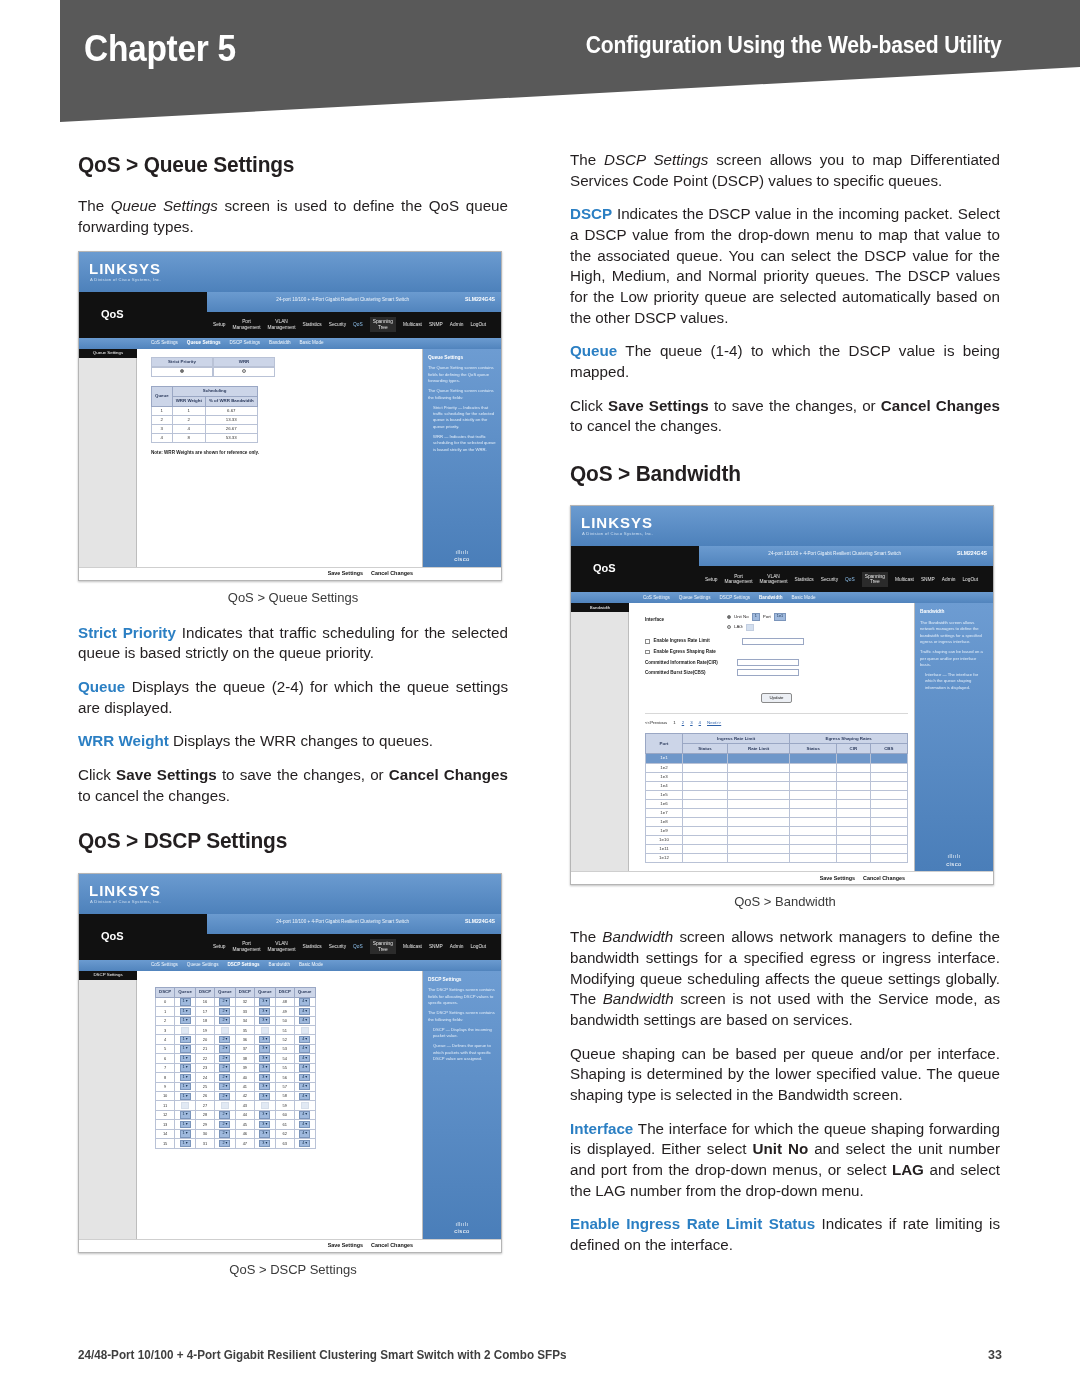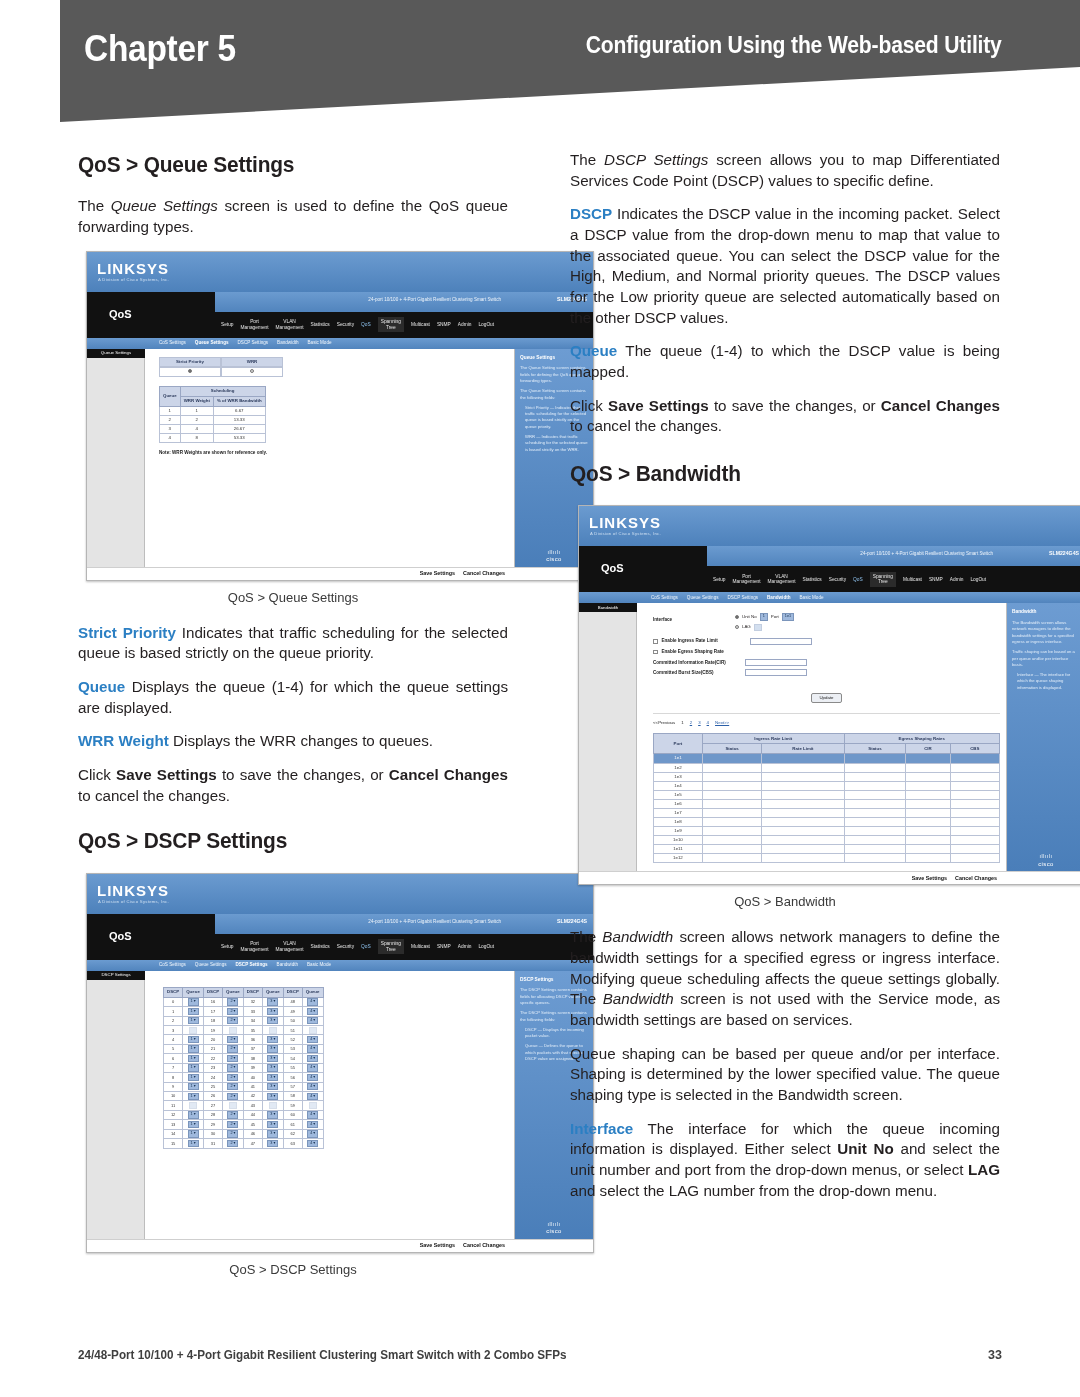--- a/index.html
+++ b/index.html
@@ -66,24 +66,24 @@
   .bold { font-weight:bold; }
   .ital { font-style:italic; }
 
   .caption {
     text-align:center; font-size:13px; color:#3a3a3a;
     margin:8px 0 16px 0;
   }
 
   
   .shot {
-    width:508px; border:1px solid #b5b5b5;
+    width:424px; border:1px solid #b5b5b5;
     background:#ffffff; position:relative;
     box-shadow:0 1px 2px rgba(0,0,0,0.25);
-    margin:2px 0 0 8px;
+    margin:2px 0 0 0;
     overflow:hidden;
   }
   .shot .brandbar {
     height:40px; background:#5b8ec4;
     background:linear-gradient(#6b9bd0,#4d81bb);
     position:relative;
   }
   .shot .logo {
     position:absolute; left:10px; top:7px;
     color:#fff; font-size:15px; font-weight:bold;
@@ -334,21 +334,21 @@
     <div class="footerbar">
       <span>Save Settings</span>
       <span>Cancel Changes</span>
     </div>
   </div>
   <div class="caption">QoS &gt; Queue Settings</div>
 
   <p class="body"><span class="term">Strict Priority</span><span> Indicates that traffic scheduling for the selected queue is based strictly on the queue priority.</span></p>
 
 
-  <p class="body"><span class="term">Queue</span><span> Displays the queue (1-4) for which the queue settings are displayed.</span></p>
+  <p class="body"><span class="term">Queue</span><span> Displays the queue (2-4) for which the queue settings are displayed.</span></p>
 
   <p class="body"><span class="term">WRR Weight</span><span>  Displays the WRR changes to queues.</span></p>
 
 
   <p class="body"><span>Click </span><span class="bold">Save Settings</span><span> to save the changes, or </span><span class="bold">Cancel Changes</span><span> to cancel the changes.</span></p>
 
   <h2 class="sec" style="margin-top:20px;">QoS &gt; DSCP Settings</h2>
 
   <div class="shot">
     <div class="brandbar">
@@ -580,21 +580,21 @@
     <div class="footerbar">
       <span>Save Settings</span>
       <span>Cancel Changes</span>
     </div>
   </div>
   <div class="caption">QoS &gt; DSCP Settings</div>
 </div>
 
 <div class="col col-right">
 
-  <p class="body"><span>The </span><span class="ital">DSCP Settings</span><span> screen allows you to map Differentiated Services Code Point (DSCP) values to specific define.</span></p>
+  <p class="body"><span>The </span><span class="ital">DSCP Settings</span><span> screen allows you to map Differentiated Services Code Point (DSCP) values to specific queues.</span></p>
 
   <p class="body"><span class="term">DSCP</span><span>  Indicates the DSCP value in the incoming packet. Select a DSCP value from the drop-down menu to map that value to the associated queue. You can select the DSCP value for the High, Medium, and Normal priority queues. The DSCP values for the Low priority queue are selected automatically based on the other DSCP values.</span></p>
 
   <p class="body"><span class="term">Queue</span><span>  The queue (1-4) to which the DSCP value is being mapped.</span></p>
 
   <p class="body"><span>Click </span><span class="bold">Save Settings</span><span> to save the changes, or </span><span class="bold">Cancel Changes</span><span> to cancel the changes.</span></p>
 
   <h2 class="sec" style="margin-top:22px;">QoS &gt; Bandwidth</h2>
 
   <div class="shot">
@@ -812,21 +812,22 @@
       <span>Save Settings</span>
       <span>Cancel Changes</span>
     </div>
   </div>
   <div class="caption">QoS &gt; Bandwidth</div>
 
   <p class="body"><span>The </span><span class="ital">Bandwidth</span><span> screen allows network managers to define the bandwidth settings for a specified egress or ingress interface. Modifying queue scheduling affects the queue settings globally. The </span><span class="ital">Bandwidth</span><span> screen is not used with the Service mode, as bandwidth settings are based on services.</span></p>
 
   <p class="body">Queue shaping can be based per queue and/or per interface. Shaping is determined by the lower specified value. The queue shaping type is selected in the Bandwidth screen.</p>
 
-  <p class="body"><span class="term">Interface</span><span> The interface for which the queue incoming information is displayed. Either select </span><span class="bold">Unit No</span><span> and select the unit number and port from the drop-down menus, or select </span><span class="bold">LAG</span><span> and select the LAG number from the drop-down menu.</span></p>
-
+  <p class="body"><span class="term">Interface</span><span> The interface for which the queue shaping forwarding is displayed. Either select </span><span class="bold">Unit No</span><span> and select the unit number and port from the drop-down menus, or select </span><span class="bold">LAG</span><span> and select the LAG number from the drop-down menu.</span></p>
+
+  <p class="body"><span class="term">Enable Ingress Rate Limit Status</span><span>  Indicates if rate limiting is defined on the interface.</span></p>
 
 </div>
 
 <div class="pagefooter">
   <div class="ftxt">24/48-Port 10/100 + 4-Port Gigabit Resilient Clustering Smart Switch with 2 Combo SFPs</div>
   <div class="fnum">33</div>
 </div>
 
 </body></html>

